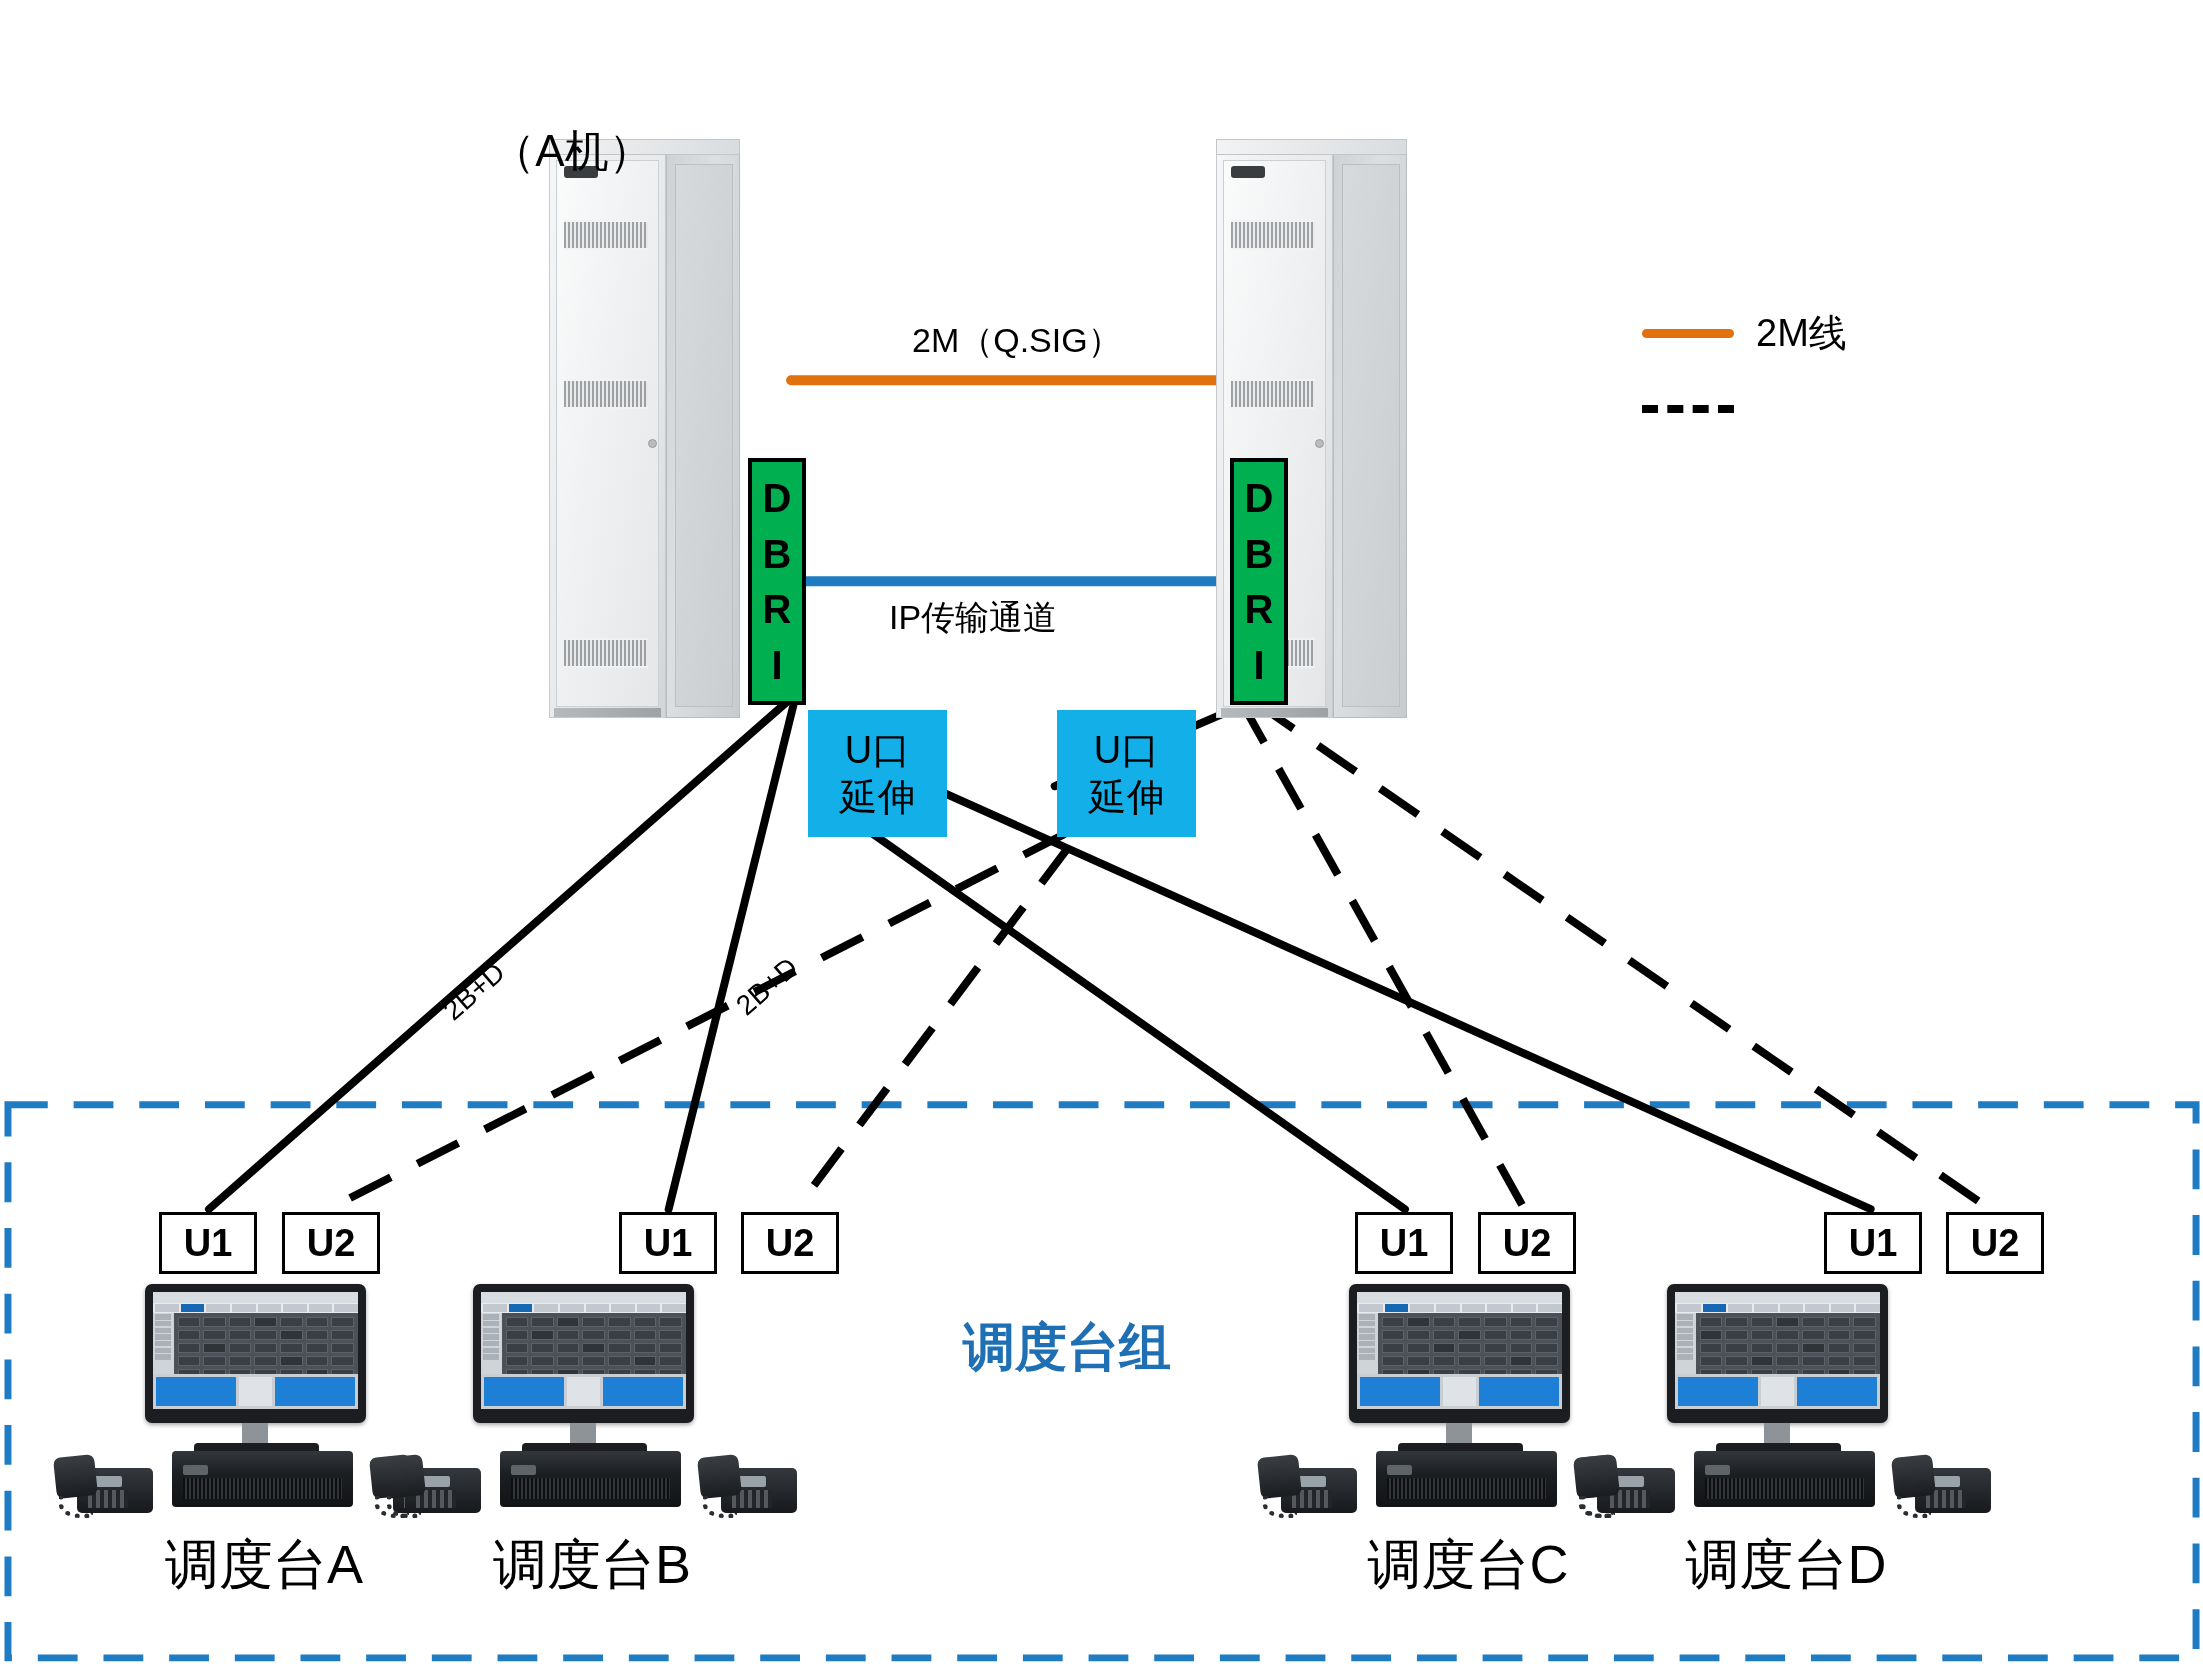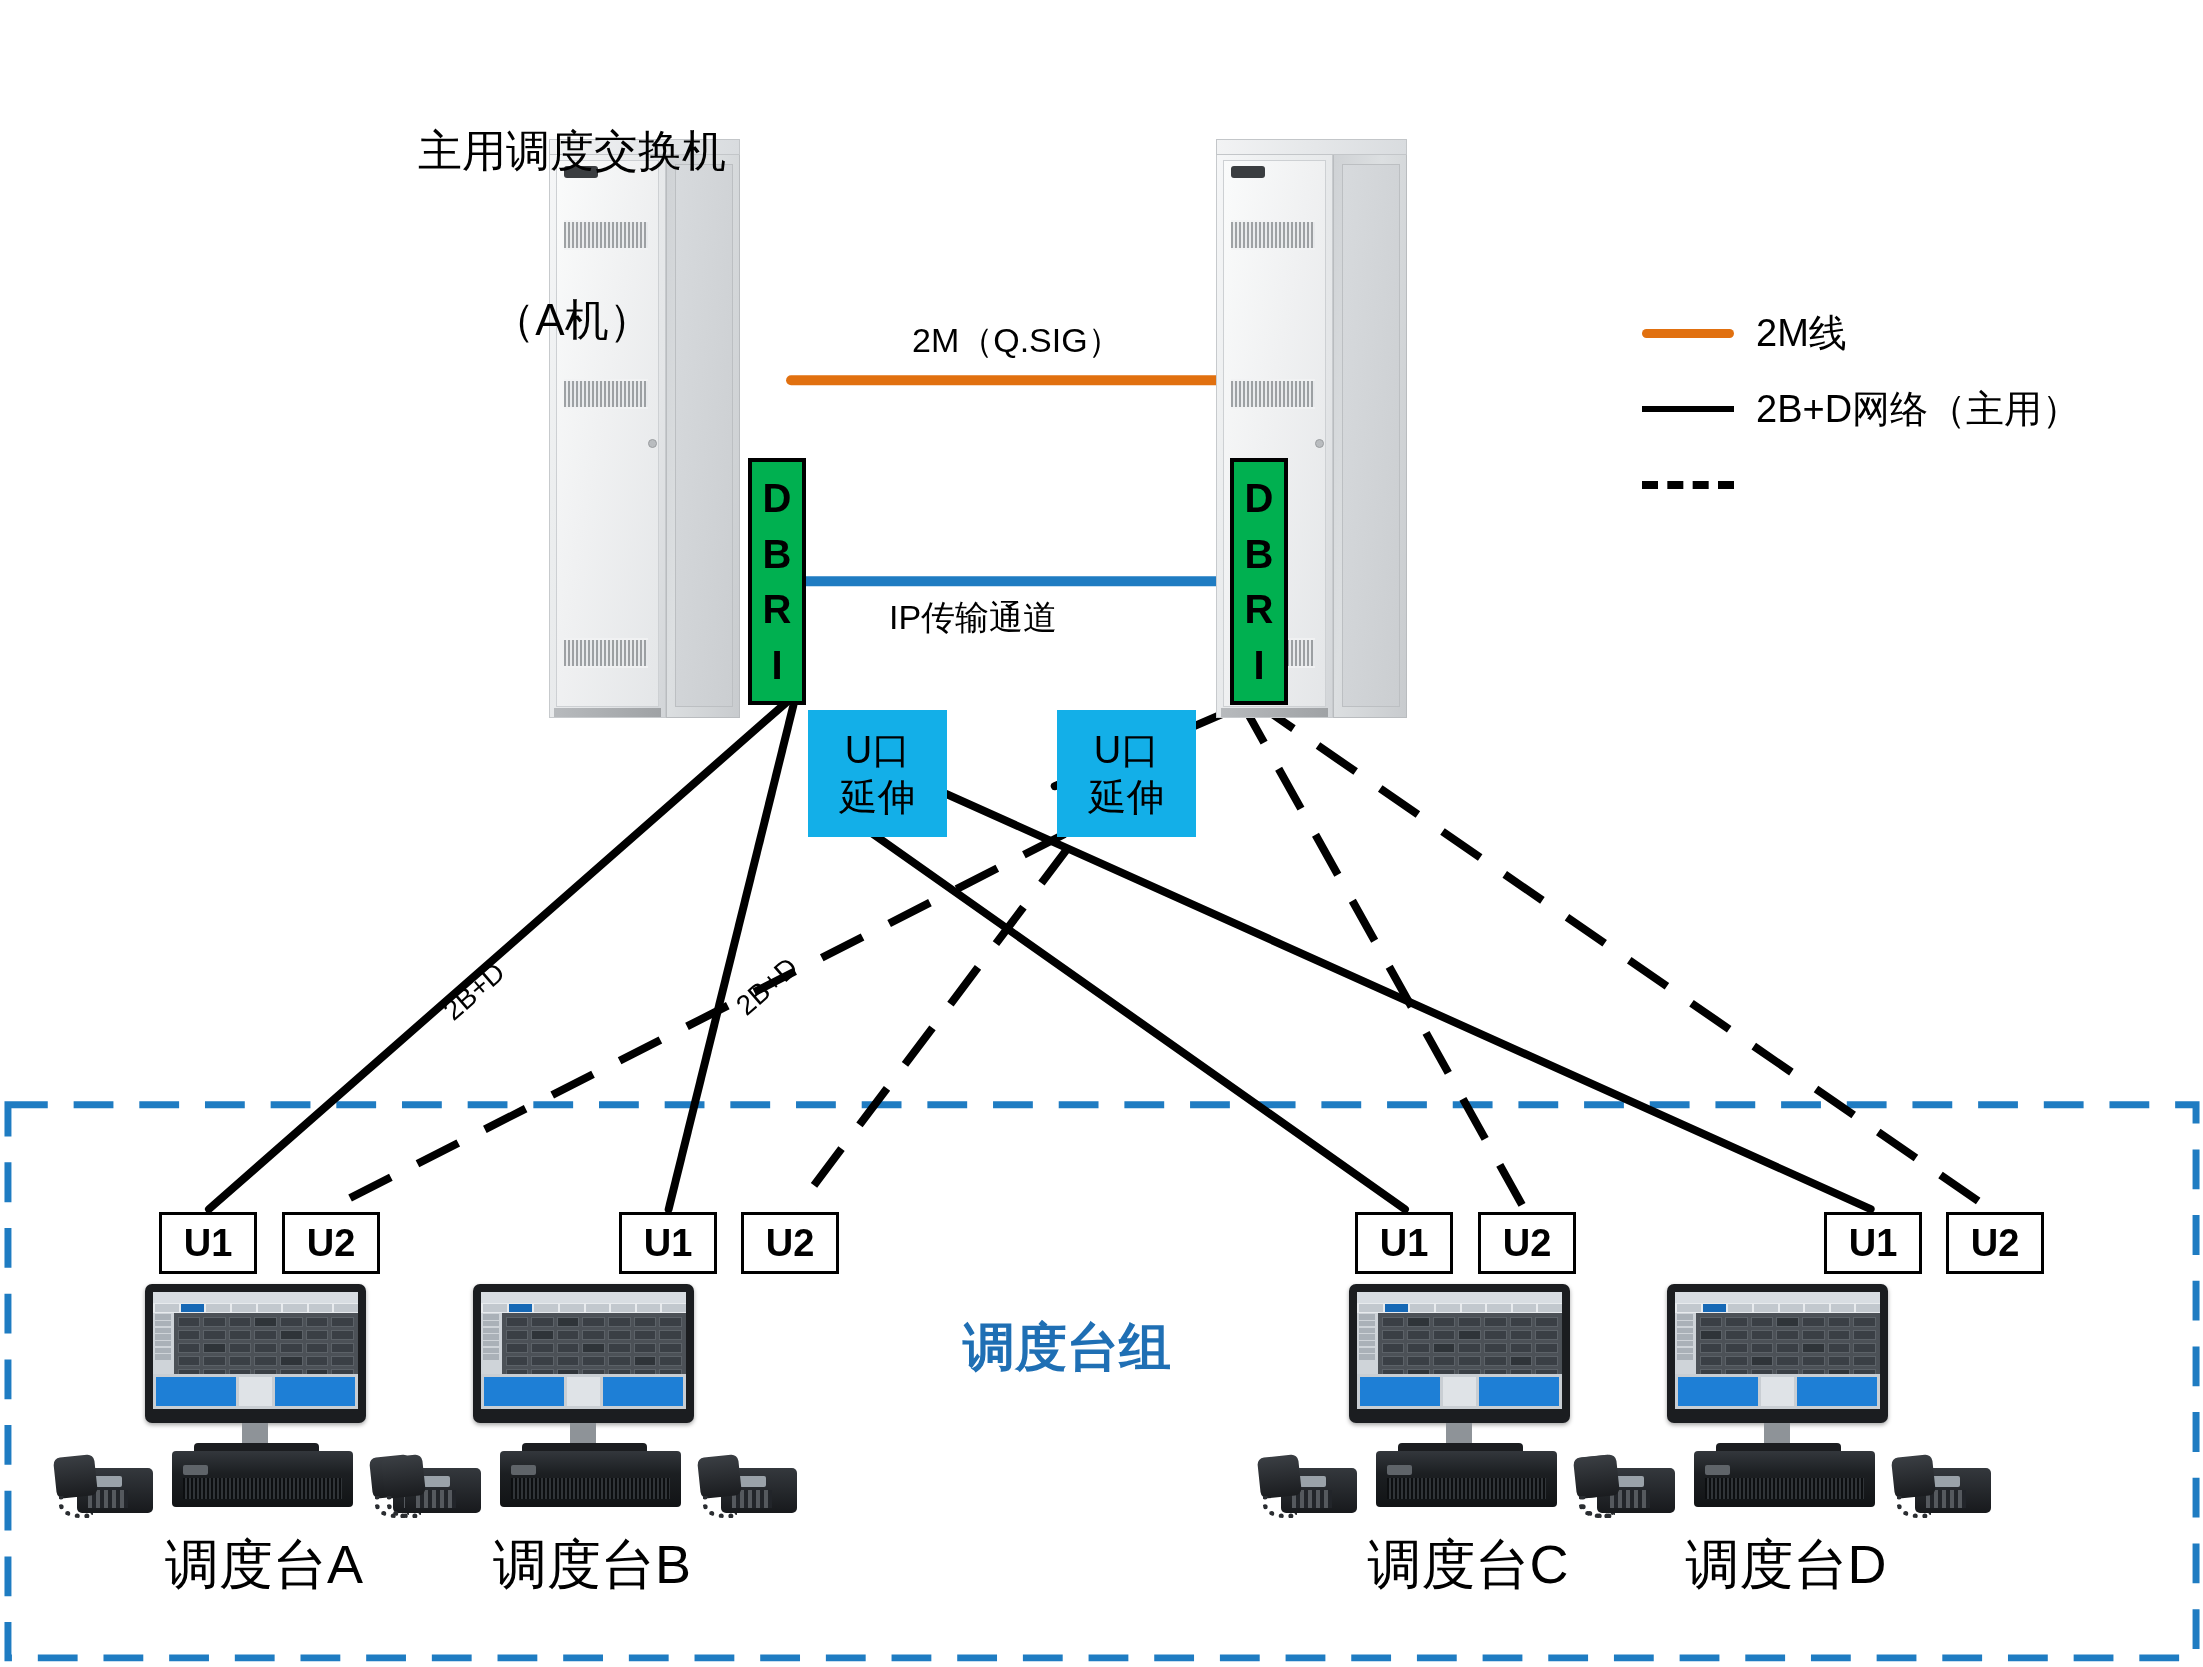--- a/index.html
+++ b/index.html
@@ -138,21 +138,20 @@
       <line x1="1120" y1="790" x2="800" y2="1215"></line>
       <line x1="1070" y1="838" x2="330" y2="1215"></line>
     </g>
 
     <line x1="795" y1="382" x2="1250" y2="382" stroke="#E1700F" stroke-width="10" stroke-linecap="round"></line>
 
     <line x1="808" y1="584" x2="1238" y2="584" stroke="#1F7CC2" stroke-width="10" stroke-linecap="round"></line>
   </svg>
 
   <div class="title" style="left:358px;top:10px;width:428px;">
-    <div>主用调度交换机</div>
     <div>（A机）</div>
   </div>
 
   <div class="cabinet" style="left:549px;top:139px;width:191px;height:579px;">
     <div class="cab-side">
       <div class="cab-side-inner"></div>
     </div>
     <div class="cab-front">
       <div class="cab-door"></div>
       <div class="logo"></div>
@@ -581,22 +580,18 @@
     </div>
     <div class="ws-caption" style="left:0;top:245px;width:418px;">调度台D</div>
   </div>
 
   <div class="legend" style="left:1642px;top:300px;">
     <div class="legend-row">
       <div class="legend-swatch solid-orange"></div>
       <div class="legend-label">2M线</div>
     </div>
     <div class="legend-row" style="margin-top:10px;">
-      <div class="legend-swatch solid-black"></div>
-      <div class="legend-label">2B+D网络（主用）</div>
-    </div>
-    <div class="legend-row" style="margin-top:10px;">
       <div class="legend-swatch dashed-black"></div>
     </div>
   </div>
 
 </div>
 
 
 </body></html>

